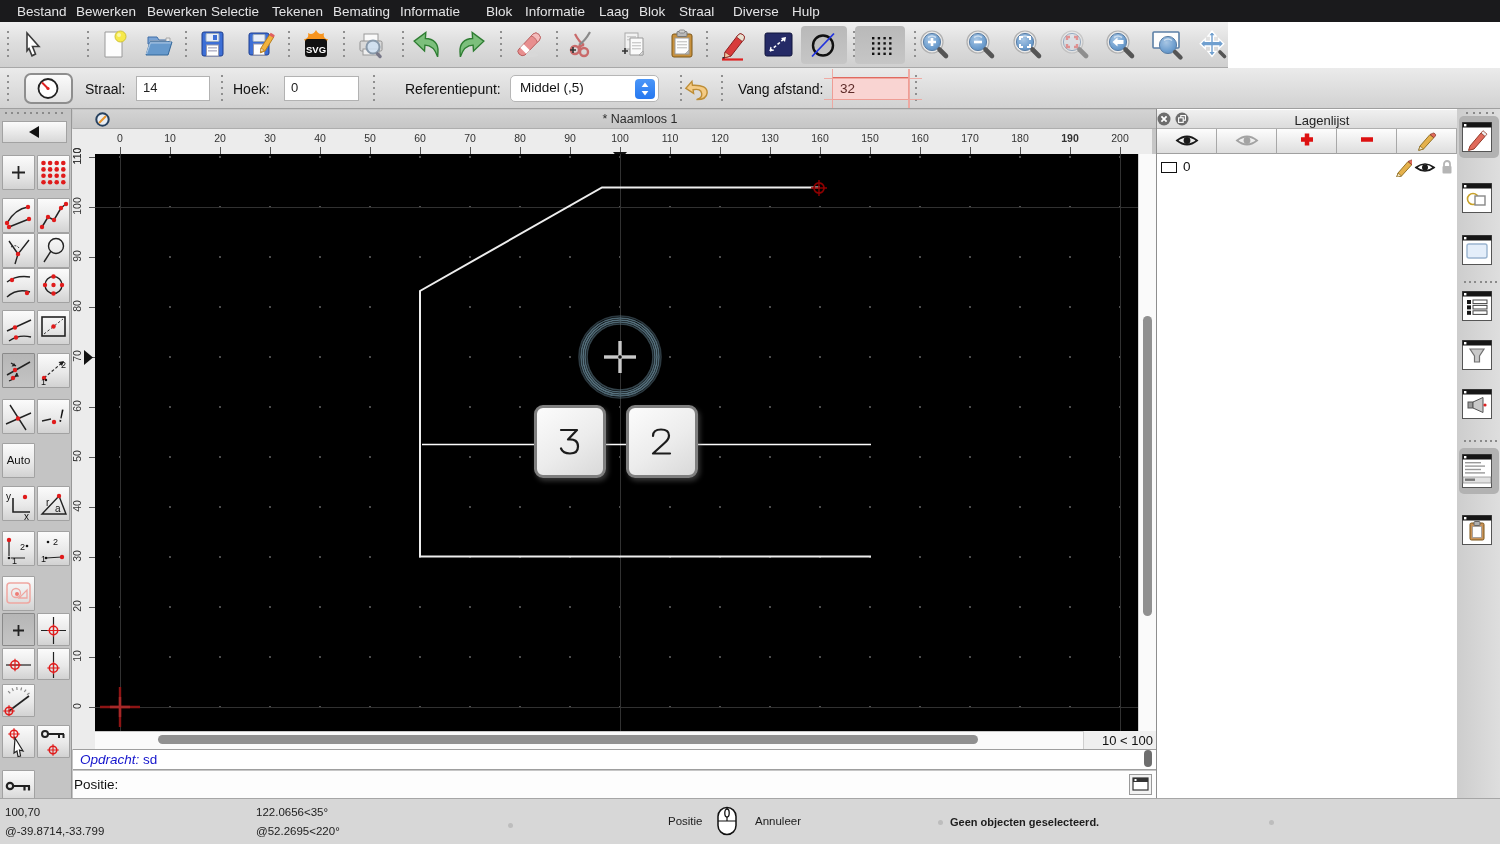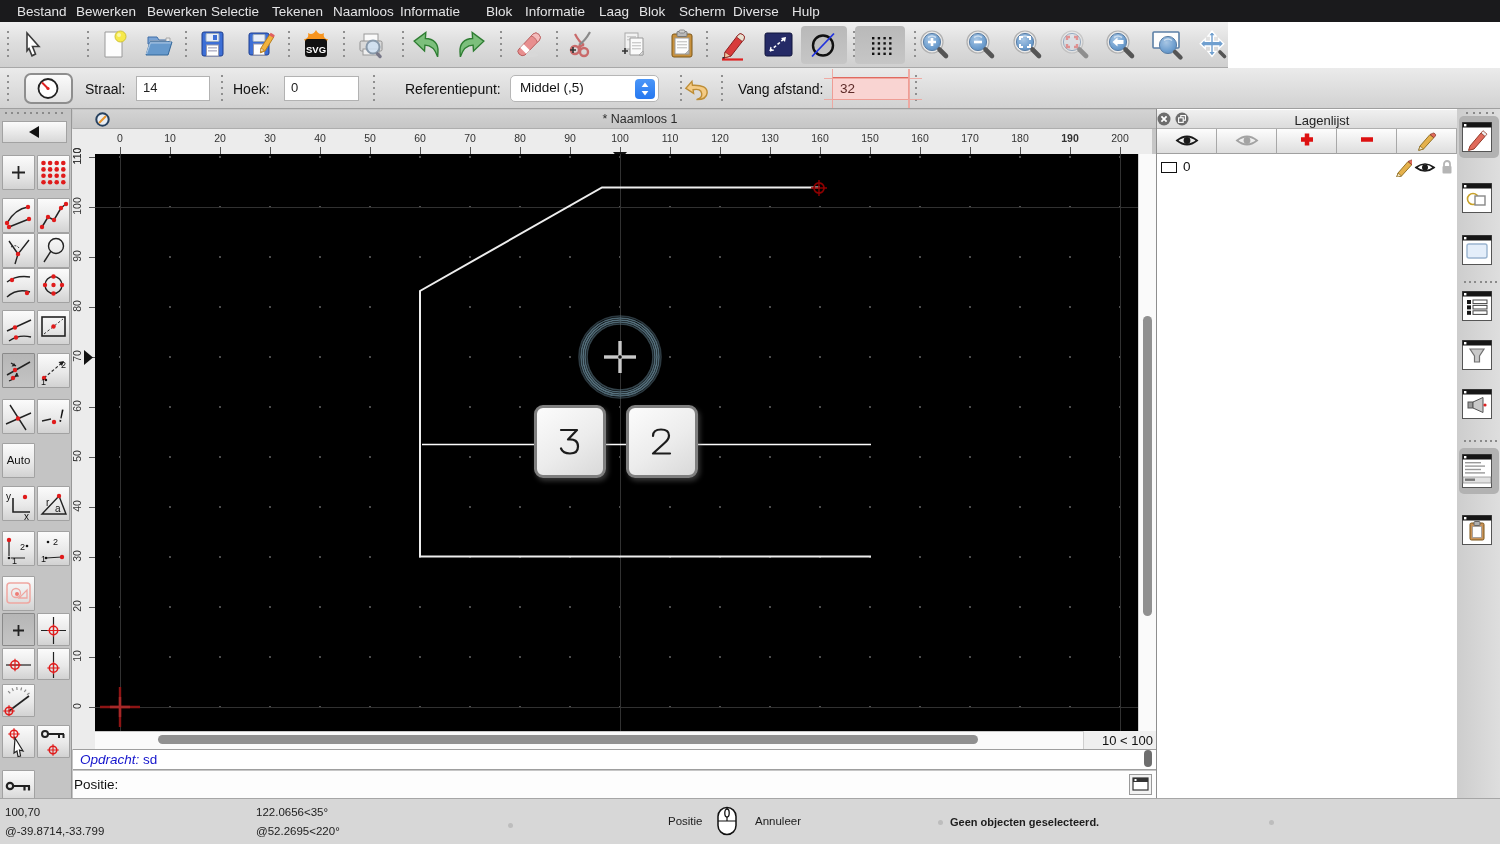--- a/index.html
+++ b/index.html
@@ -18,27 +18,27 @@
 .palbtn.sel{background:linear-gradient(#b6b6b6,#c4c4c4);border:1px solid #8a8a8a;}
 .rulnum{position:absolute;font-size:10.5px;color:#333;width:40px;text-align:center;}
 .statxt{position:absolute;font-size:11.5px;color:#1c1c1c;}
 </style></head><body>
 <div class="menubar">
     <div class="mi" style="left:17px;">Bestand</div>
     <div class="mi" style="left:76px;">Bewerken</div>
     <div class="mi" style="left:147px;">Bewerken</div>
     <div class="mi" style="left:211px;">Selectie</div>
     <div class="mi" style="left:272px;">Tekenen</div>
-    <div class="mi" style="left:333px;">Naamloos</div>
+    <div class="mi" style="left:333px;">Bemating</div>
     <div class="mi" style="left:400px;">Informatie</div>
     <div class="mi" style="left:486px;">Blok</div>
     <div class="mi" style="left:525px;">Informatie</div>
     <div class="mi" style="left:599px;">Laag</div>
     <div class="mi" style="left:639px;">Blok</div>
-    <div class="mi" style="left:679px;">Scherm</div>
+    <div class="mi" style="left:679px;">Straal</div>
     <div class="mi" style="left:733px;">Diverse</div>
     <div class="mi" style="left:792px;">Hulp</div>
   </div>
 <div class="tb1">
     <div class="dotsep" style="left:7px;top:9px;height:28px;"></div>
     <div class="dotsep" style="left:87px;top:9px;height:28px;"></div>
     <div class="dotsep" style="left:185px;top:9px;height:28px;"></div>
     <div class="dotsep" style="left:288px;top:9px;height:28px;"></div>
     <div class="dotsep" style="left:343px;top:9px;height:28px;"></div>
     <div class="dotsep" style="left:402px;top:9px;height:28px;"></div>

